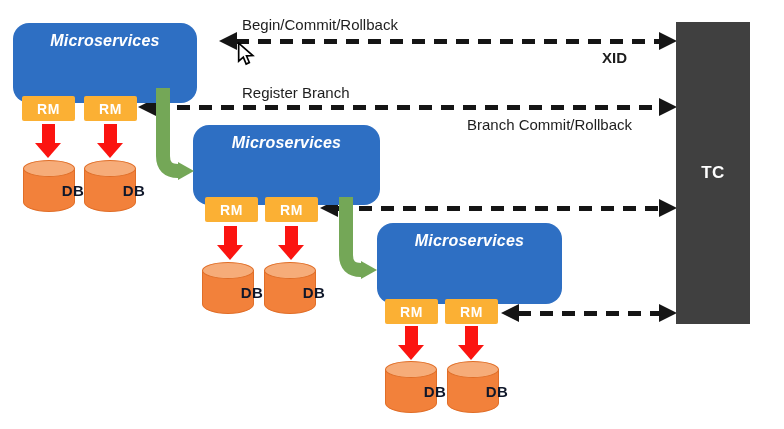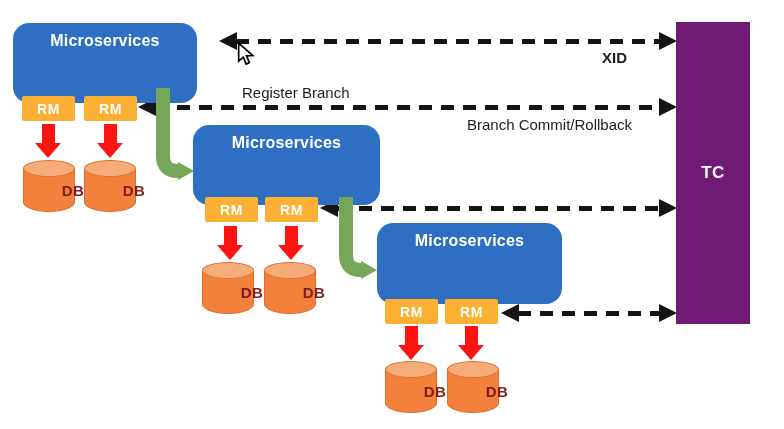--- a/index.html
+++ b/index.html
@@ -5,35 +5,36 @@
   html,body { margin:0; padding:0; background:#ffffff; }
   .canvas {
     position:relative; width:784px; height:429px; background:#ffffff;
     overflow:hidden; font-family:"Liberation Sans", sans-serif;
   }
   
   .svc-box {
     position:absolute; background:#2E6FC3; border-radius:16px;
     display:flex; justify-content:center; align-items:flex-start;
     z-index:2;
+    font-style:italic;
   }
   .svc-title {
     color:#ffffff; font-weight:bold; font-size:16px; padding-top:9px;
     letter-spacing:0.2px;
   }
   
   .badge {
     position:absolute; background:#FBB034; color:#ffffff; font-weight:bold;
     font-size:14px; display:flex; align-items:center; justify-content:center;
     border-radius:2px; z-index:3; letter-spacing:0.5px;
   }
   
   .tc-box {
     position:absolute; left:676px; top:22px; width:74px; height:302px;
-    background:#701a75; color:#ffffff; font-weight:bold; font-size:17px;
+    background:#404040; color:#ffffff; font-weight:bold; font-size:17px;
     display:flex; align-items:center; justify-content:center; z-index:2;
     letter-spacing:0.5px;
   }
   
   .dash-line {
     position:absolute; height:5px; z-index:1;
     background-image:repeating-linear-gradient(90deg,#151515 0 13px,transparent 13px 22px);
   }
   .head-left {
     position:absolute; width:0; height:0; z-index:1;
@@ -64,35 +65,36 @@
     position:absolute; top:8px; left:0; width:52px; height:44px;
     background:#F2813B; border:1px solid #E06E28; box-sizing:border-box;
     border-radius:0 0 26px 26px / 0 0 10px 10px;
     display:flex; align-items:center; justify-content:center;
   }
   .db-top {
     position:absolute; top:0; left:0; width:52px; height:17px;
     background:#F6AC79; border:1px solid #E06E28; box-sizing:border-box;
     border-radius:50%; z-index:2;
   }
-  .db-label { color:#7f1d1d; font-weight:bold; font-size:15px; letter-spacing:0.5px;padding-left:48px; }
+  .db-label { color:#0f172a; font-weight:bold; font-size:15px; letter-spacing:0.5px;padding-left:48px; }
   
   .green-svg { position:absolute; z-index:5; }
   .cursor-svg { position:absolute; z-index:9; }
 </style>
 </head>
 <body>
 
 <div class="canvas">
 
   <div>
     <div class="head-left" style="left:219px; top:32px;"></div>
     <div class="dash-line" style="left:236px; top:39px; width:428px;"></div>
     <div class="head-right" style="left:659px; top:32px;"></div>
   </div>
+  <div class="msg-label" style="left:242px; top:16px;">Begin/Commit/Rollback</div>
   <div class="msg-label bold" style="left:576px; top:49px;margin-left:26px;">XID</div>
 
   <div>
     <div class="head-left" style="left:138px; top:98px;"></div>
     <div class="dash-line" style="left:155px; top:105px; width:509px;"></div>
     <div class="head-right" style="left:659px; top:98px;"></div>
   </div>
   <div class="msg-label" style="left:467px; top:116px;">Branch Commit/Rollback</div>
   <div class="msg-label" style="left:242px; top:84px;">Register Branch</div>
 

